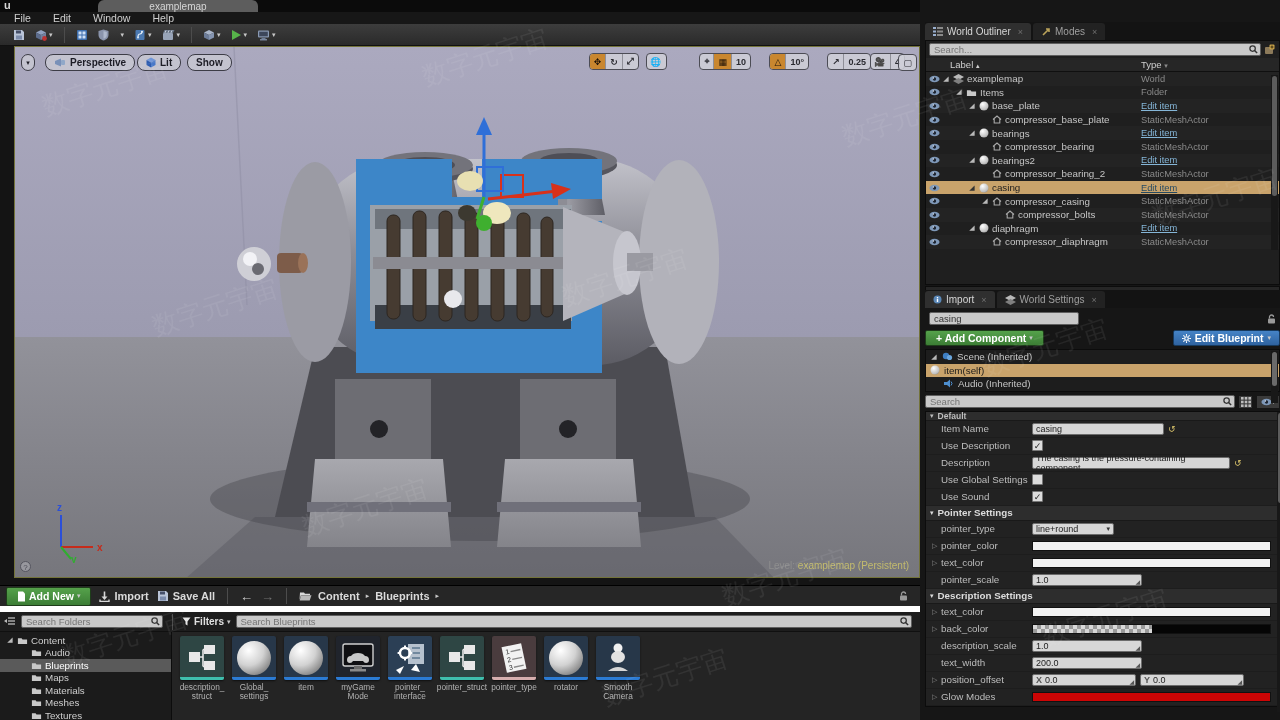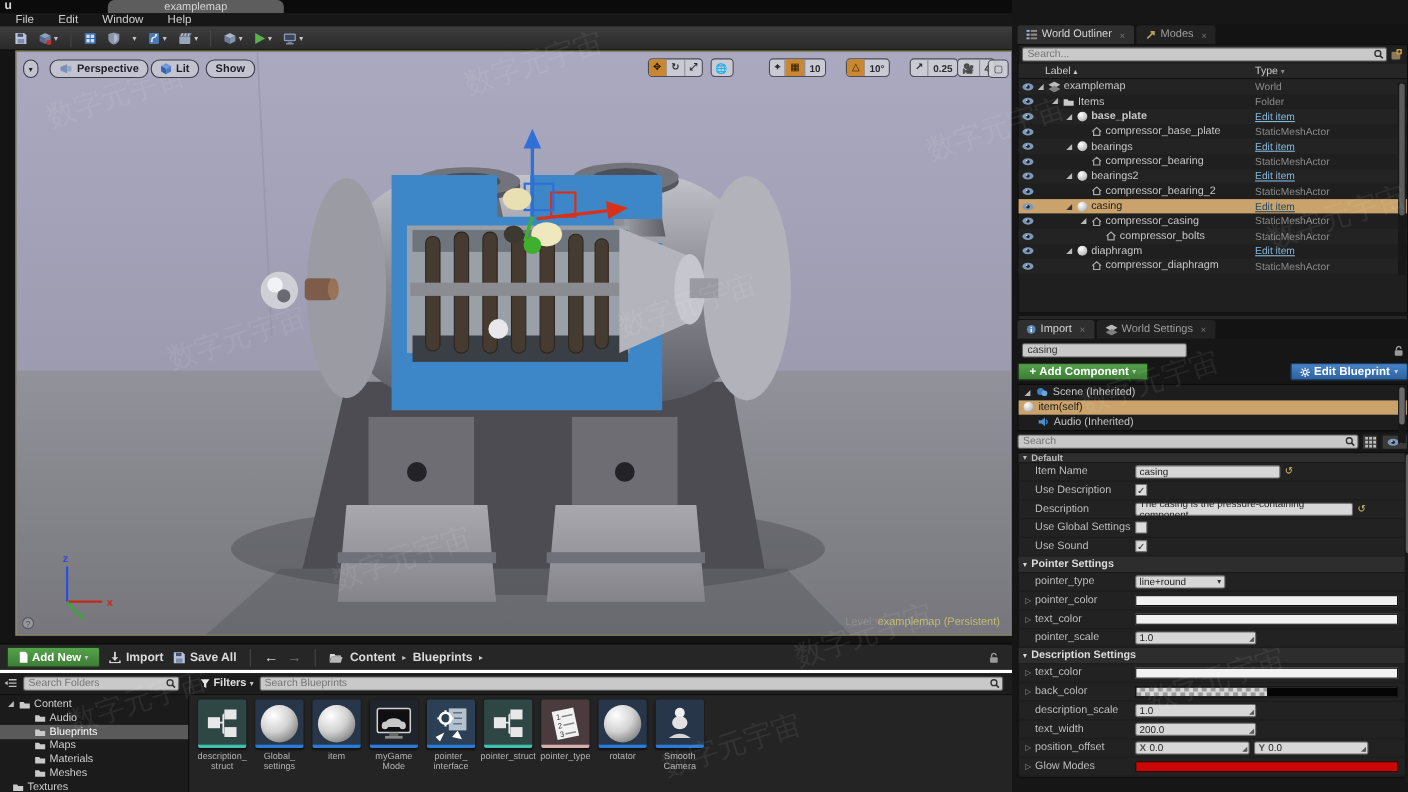--- a/index.html
+++ b/index.html
@@ -93,21 +93,21 @@
   .fld { height:12px; background:#d7d7d7; border:1px solid #6c6c6c; border-radius:2px; color:#222; font-size:9px; display:flex; align-items:center; padding:0 3px; position:relative; }
   .fld .dragc { position:absolute; right:1px; bottom:0px; font-size:6px; color:#555; }
   .chk { width:11px; height:11px; background:#dcdcdc; border:1px solid #777; border-radius:1px; color:#222; font-size:9px; line-height:10px; text-align:center; }
   .cbar { flex:1; height:10px; border:1px solid #111; }
   .revert { color:#d9c36a; font-size:9px; }
   #props-scroll { position:absolute; right:-5px; top:0; width:7px; height:300px; background:#181818; }
   #props-scroll .thumb { margin:1px; height:90px; background:#5c5c5c; border-radius:3px; }
 
   
   #cbrowser { position:absolute; left:0; top:585px; width:920px; height:135px; background:#1f1f1f; border-top:1px solid #000; }
-  #cb-row1 { display:flex; align-items:center; height:26px; background:#262626; border-bottom:3px solid #ffffff; padding-left:6px; gap:8px; }
+  #cb-row1 { display:flex; align-items:center; height:26px; background:#262626; border-bottom:6px solid #ffffff; padding-left:6px; gap:8px; }
   #cb-row1 .txtbtn { display:flex; align-items:center; gap:4px; color:#dadada; font-size:11px; font-weight:bold; }
   #cb-path { display:flex; align-items:center; gap:6px; color:#dadada; font-size:11px; font-weight:bold; }
   #cb-lock { margin-left:auto; margin-right:12px; }
   #cb-row2 { display:flex; align-items:center; height:20px; background:#1d1d1d; border-bottom:1px solid #101010; gap:5px; padding:0 4px; }
   #cb-folders { position:absolute; left:0; top:46px; width:172px; height:89px; background:#1b1b1b; border-right:1px solid #0c0c0c; padding-top:2px; }
   .frow { display:flex; align-items:center; gap:3px; height:12.5px; font-size:9.8px; color:#cfcfcf; }
   .frow.sel { background:#5a5a5a; color:#fff; }
   #cb-assets { position:absolute; left:172px; top:46px; width:748px; height:89px; background:#242424; display:flex; align-items:flex-start; padding:4px 0 0 4px; }
   .tile { width:52px; display:flex; flex-direction:column; align-items:center; }
   .tile .art { width:44px; height:44px; border-radius:2px; position:relative; box-shadow:0 1px 2px rgba(0,0,0,.6); display:flex; align-items:center; justify-content:center; overflow:hidden; }
@@ -514,21 +514,21 @@
             <div class="orow">
               <span class="eyec">
                 <span class="icn">
                   <svg width="11" height="8" viewBox="0 0 12 8">
                     <ellipse cx="6" cy="4" rx="5.5" ry="3.5" fill="#7e98b8"></ellipse>
                     <circle cx="6" cy="4" r="1.8" fill="#1d2430"></circle>
                     <circle cx="4.8" cy="3" r="0.8" fill="#dfe8f2"></circle>
                   </svg>
                 </span>
               </span>
-              <span class="lab" style="padding-left: 26px; font-weight: bold;">
+              <span class="lab" style="padding-left: 26px;">
                 <span class="exp">◢</span>
                 <span class="icn">
                   <svg width="10" height="10" viewBox="0 0 10 10">
                     <defs>
                       <radialGradient id="sg" cx=".35" cy=".3" r=".9">
                         <stop offset="0" stop-color="#fff"></stop>
                         <stop offset=".7" stop-color="#bfbfbf"></stop>
                         <stop offset="1" stop-color="#6a6a6a"></stop>
                       </radialGradient>
                     </defs>
@@ -1240,21 +1240,21 @@
         </div>
         <div class="frow" style="padding-left: 20px;">
           <span class="exp"></span>
           <span class="icn">
             <svg width="11" height="9" viewBox="0 0 12 9">
               <path d="M1,2 h4 l1,1.4 h5 v5 h-10 z" fill="#c9c9c9"></path>
             </svg>
           </span>
           <span>Meshes</span>
         </div>
-        <div class="frow" style="">
+        <div class="frow" style="padding-left: 20px;">
           <span class="exp"></span>
           <span class="icn">
             <svg width="11" height="9" viewBox="0 0 12 9">
               <path d="M1,2 h4 l1,1.4 h5 v5 h-10 z" fill="#c9c9c9"></path>
             </svg>
           </span>
           <span>Textures</span>
         </div>
       </div>
     <div id="cb-assets">

